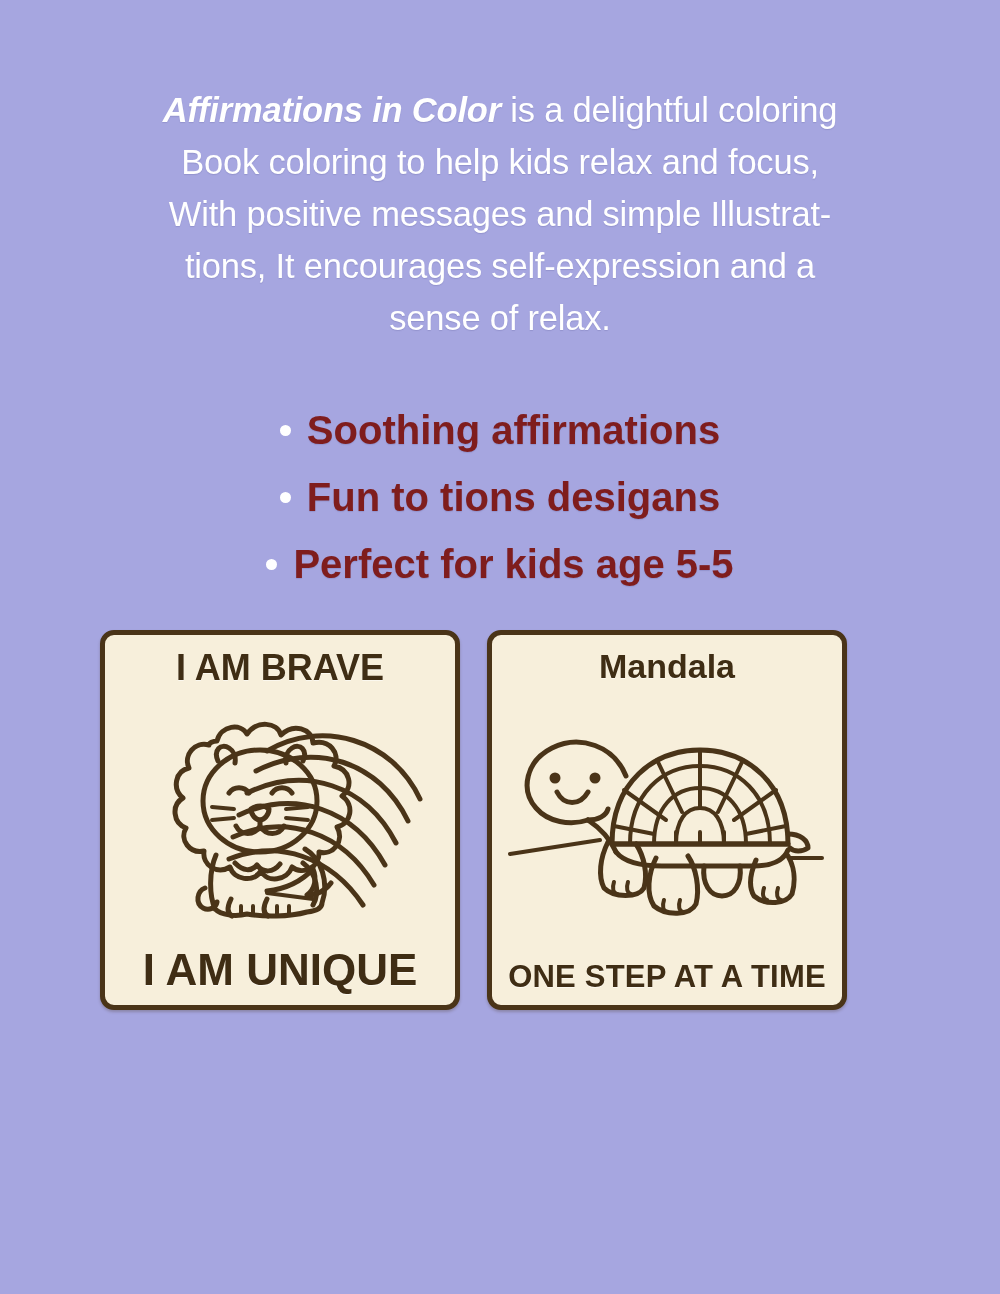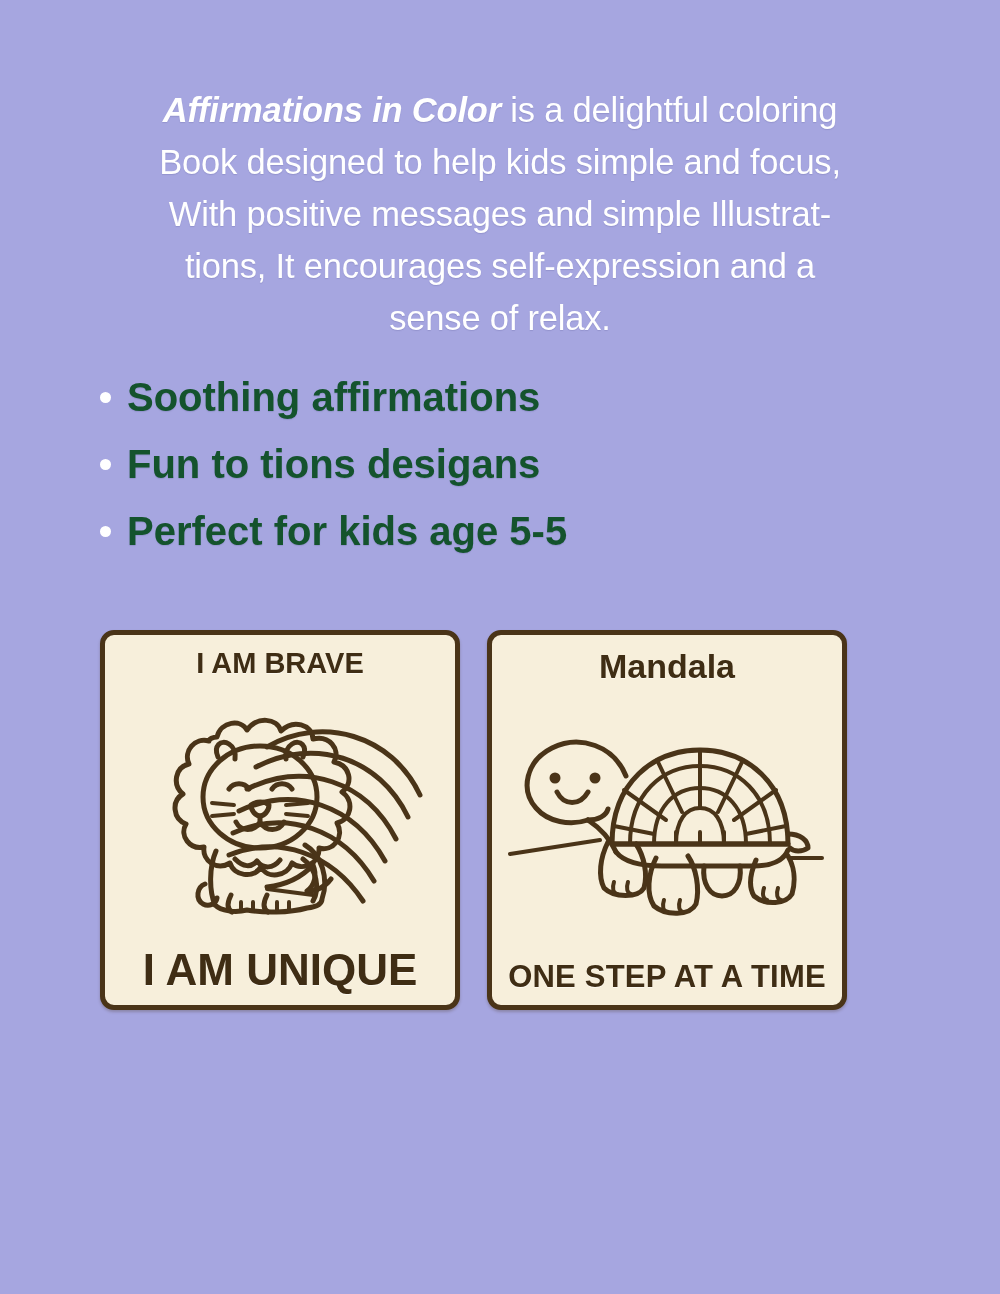--- a/index.html
+++ b/index.html
@@ -38,23 +38,24 @@
   }
   .intro .title-em {
     font-style: italic;
     font-weight: bold;
   }
 
   
   .bullets {
     position: absolute;
     left: 100px;
-    top: 364px;
+    top: 397px;
     width: 800px;
-    color: #14532d;
+    text-align: center;
+    color: #7f1d1d;
     font-size: 40px;
     line-height: 67px;
     font-weight: 600;
     text-shadow: 0 1px 1px rgba(90,90,150,0.25);
   }
   .bullet-line {
     white-space: nowrap;
   }
   .dot {
     display: inline-block;
@@ -113,21 +114,21 @@
     justify-content: space-between;
     padding: 12px 8px 10px;
     box-sizing: border-box;
   }
   .art-label {
     color: #3f2d14;
     font-weight: bold;
     text-shadow: 0 1px 0 rgba(255,255,255,0.55);
     white-space: nowrap;
   }
-  .label-top { font-size: 29px; }
+  .label-top { font-size: 36px; }
   .label-top.script { font-size: 34px; }
   .label-bottom { font-size: 44px; }
   .label-bottom.small { font-size: 31px; letter-spacing: 0.2px; text-align: center; }
   .art-canvas {
     flex: 1;
     display: flex;
     align-items: center;
     justify-content: center;
     width: 100%;
   }
@@ -148,21 +149,21 @@
   }
   .fill-dark { fill: #4a3418; stroke: none; }
 </style>
 </head>
 <body>
 
 <div class="page">
 
   <div class="intro">
     <span class="title-em">Affirmations in Color</span><span> is a delightful coloring</span><br>
-    <span>Book designed to help kids simple and focus,</span><br>
+    <span>Book coloring to help kids relax and focus,</span><br>
     <span>With positive messages and simple Illustrat-</span><br>
     <span>tions, It encourages self-expression and a</span><br>
     <span>sense of relax.</span>
   </div>
 
   <div class="bullets">
     <div class="bullet-line">
       <span class="dot"></span><span>Soothing affirmations</span>
     </div>
     <div class="bullet-line">

